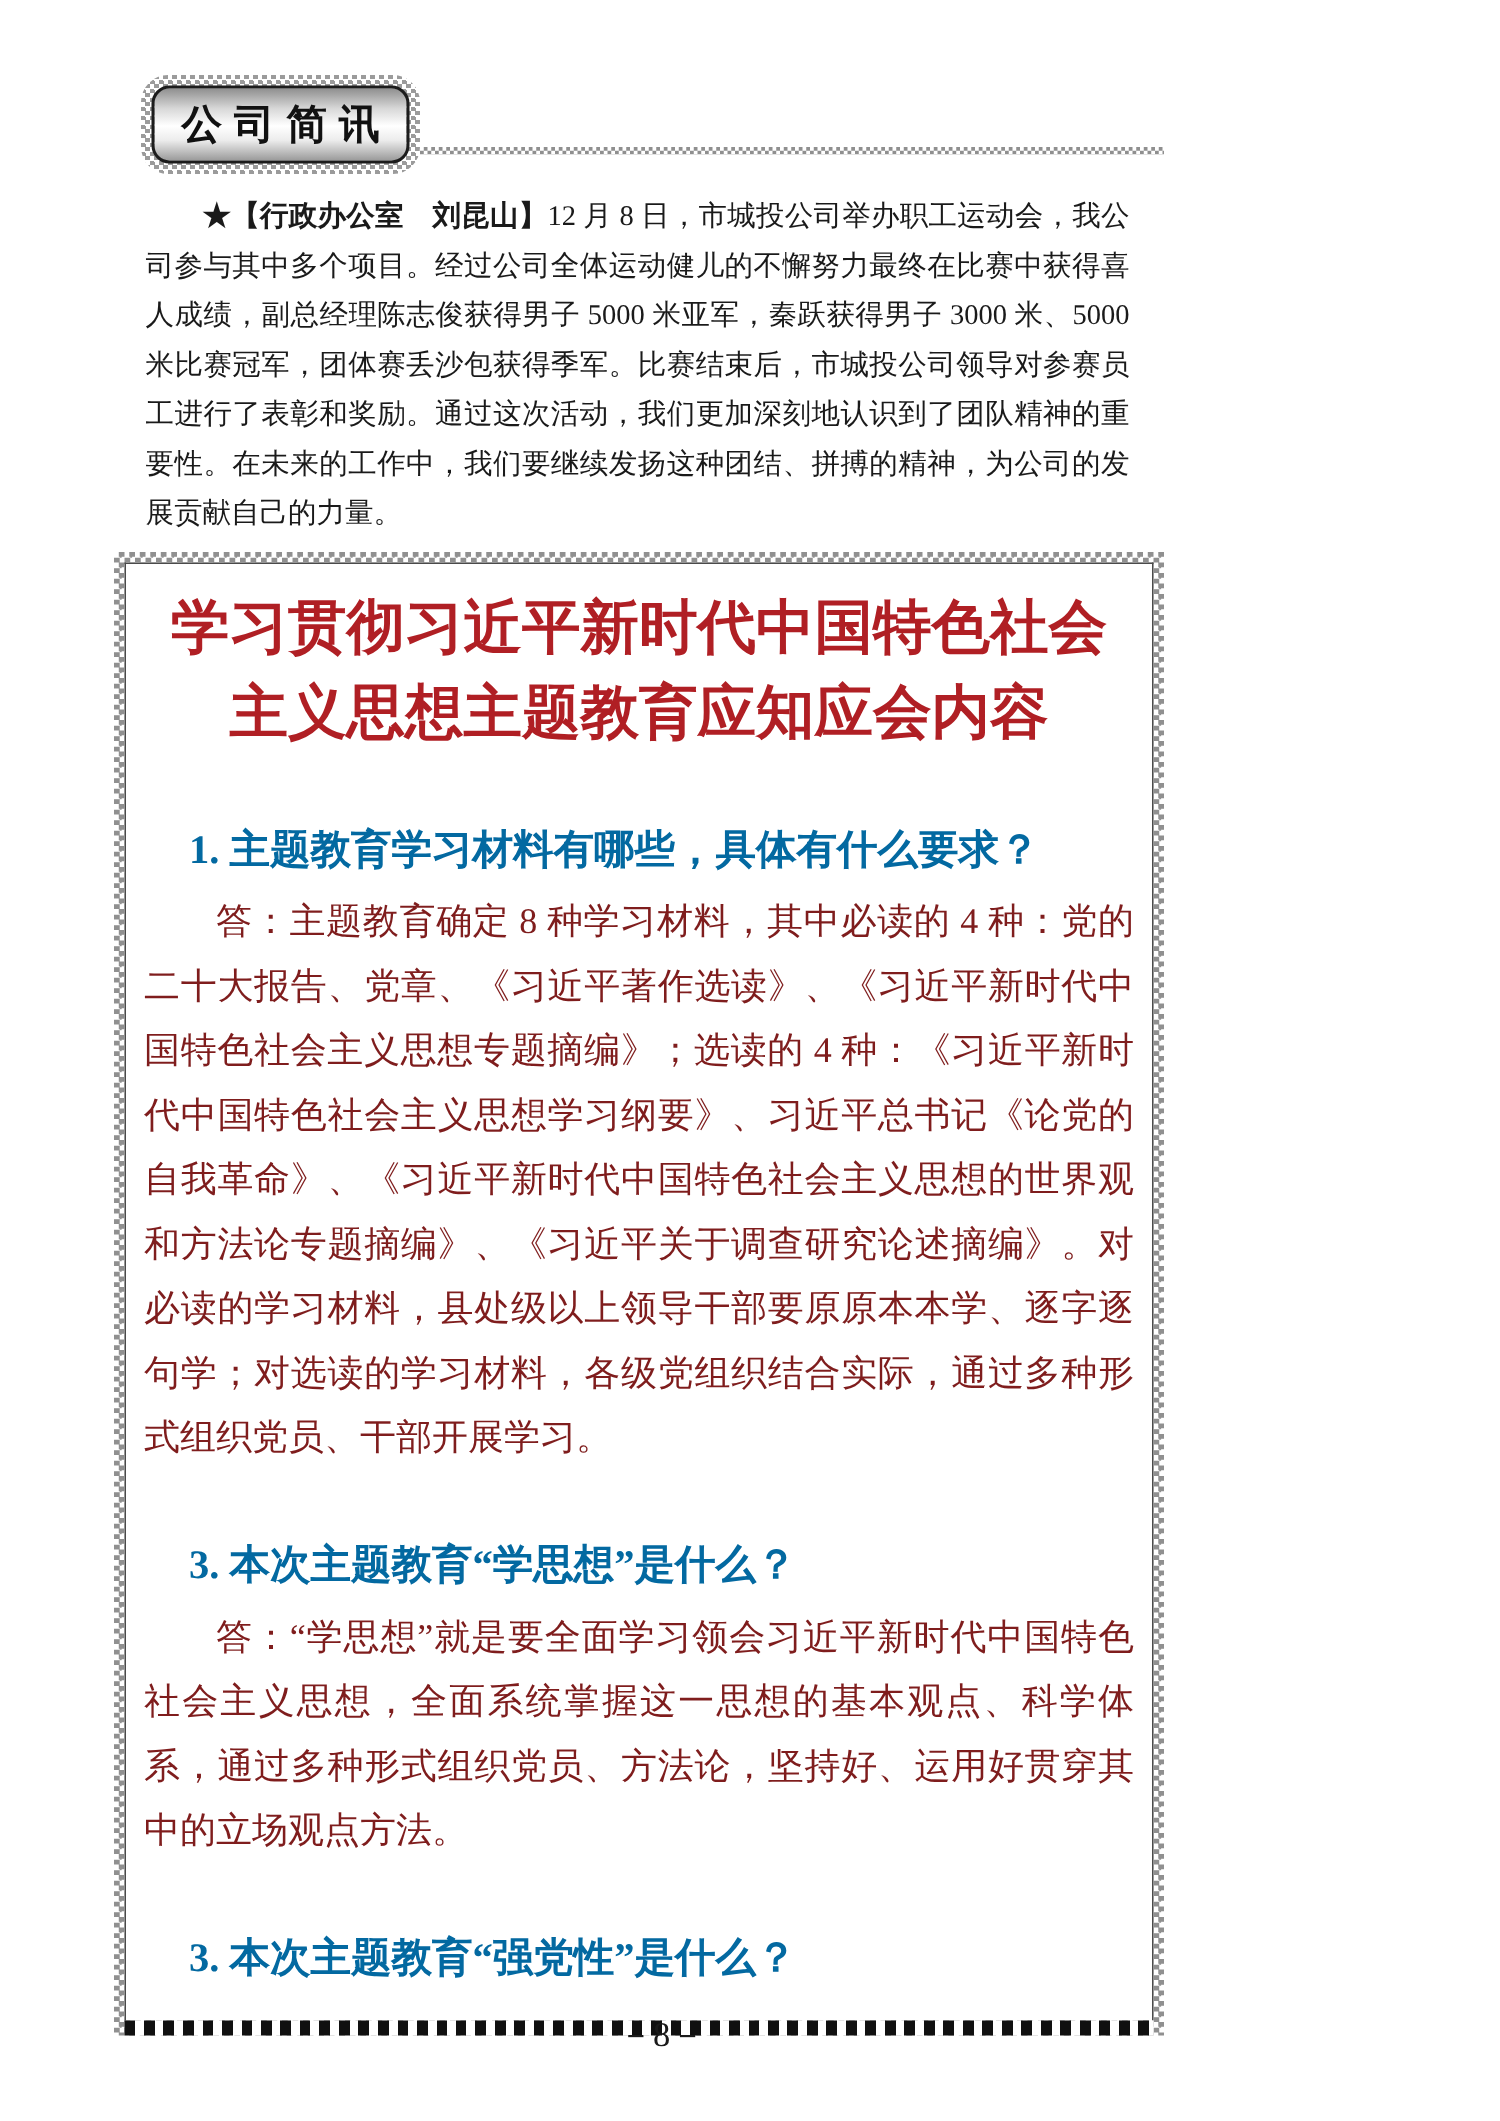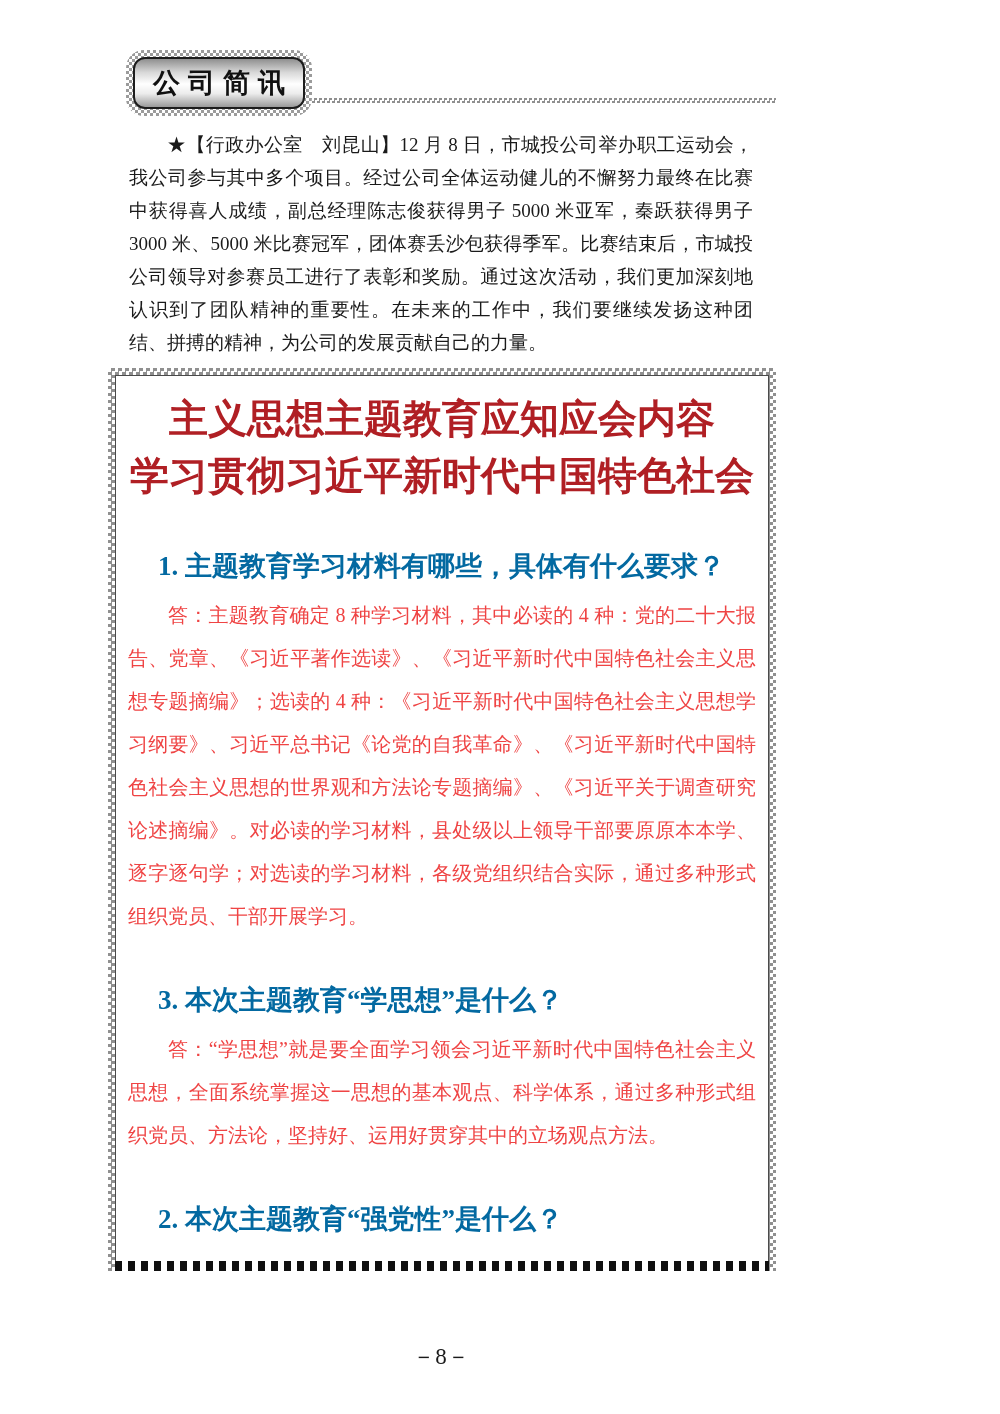--- a/index.html
+++ b/index.html
@@ -12,21 +12,21 @@
     height: 1414px;
     font-family: "Liberation Serif", "DejaVu Serif", serif;
     color: #1a1a1a;
     position: relative;
     overflow: hidden;
   }
   .page {
     box-sizing: border-box;
     width: 882px;
     height: 1414px;
-    padding: 50px 106px 0 108px;
+    padding: 50px 106px 0 76px;
     position: relative;
   }
 
   
   .header-row {
     display: flex;
     align-items: flex-start;
     margin-left: 18px;
   }
   .badge-frame {
@@ -59,21 +59,21 @@
 
   
   .news {
     margin: 12px 23px 0 21px;
     font-size: 19px;
     line-height: 33px;
     text-align: justify;
     text-indent: 2em;
   }
   .news .byline {
-    font-weight: normal;
+    font-weight: bold;
   }
 
   
   .box {
     margin-top: 9px;
     background: repeating-conic-gradient(#909090 0% 25%, #ffffff 0% 50%);
     background-size: 7px 7px;
     padding: 7px 7px 0 7px;
   }
   .box-inner {
@@ -97,26 +97,26 @@
   }
 
   .section-heading {
     font-size: 27px;
     font-weight: bold;
     margin: 44px 0 10px 0;
     padding-left: 30px;
     color: #0369a1;
   }
   .section-answer {
-    font-size: 20px;
+    font-size: 24px;
     line-height: 43px;
     text-align: justify;
     text-indent: 2em;
     margin: 0;
-    color: #ef4444;
+    color: #7f1d1d;
   }
 
   
   .footer {
     position: absolute;
     bottom: 42px;
     left: 0;
     width: 100%;
     text-align: center;
     font-size: 23px;
@@ -136,36 +136,36 @@
   </div>
 
   <p class="news">
     <span class="byline">★【行政办公室　刘昆山】</span><span>12 月 8 日，市城投公司举办职工运动会，我公司参与其中多个项目。经过公司全体运动健儿的不懈努力最终在比赛中获得喜人成绩，副总经理陈志俊获得男子 5000 米亚军，秦跃获得男子 3000 米、5000 米比赛冠军，团体赛丢沙包获得季军。比赛结束后，市城投公司领导对参赛员工进行了表彰和奖励。通过这次活动，我们更加深刻地认识到了团队精神的重要性。在未来的工作中，我们要继续发扬这种团结、拼搏的精神，为公司的发展贡献自己的力量。</span>
   </p>
 
   <div class="box">
     <div class="box-inner">
 
       <div class="red-title">
+        <div>学习贯彻习近平新时代中国特色社会</div>
         <div>主义思想主题教育应知应会内容</div>
-        <div>学习贯彻习近平新时代中国特色社会</div>
       </div>
 
       <div class="section">
         <h2 class="section-heading">1. 主题教育学习材料有哪些，具体有什么要求？</h2>
         <p class="section-answer">答：主题教育确定 8 种学习材料，其中必读的 4 种：党的二十大报告、党章、《习近平著作选读》、《习近平新时代中国特色社会主义思想专题摘编》；选读的 4 种：《习近平新时代中国特色社会主义思想学习纲要》、习近平总书记《论党的自我革命》、《习近平新时代中国特色社会主义思想的世界观和方法论专题摘编》、《习近平关于调查研究论述摘编》。对必读的学习材料，县处级以上领导干部要原原本本学、逐字逐句学；对选读的学习材料，各级党组织结合实际，通过多种形式组织党员、干部开展学习。</p>
       </div>
 
       <div class="section">
         <h2 class="section-heading">3. 本次主题教育“学思想”是什么？</h2>
         <p class="section-answer">答：“学思想”就是要全面学习领会习近平新时代中国特色社会主义思想，全面系统掌握这一思想的基本观点、科学体系，通过多种形式组织党员、方法论，坚持好、运用好贯穿其中的立场观点方法。</p>
       </div>
 
       <div class="section">
-        <h2 class="section-heading">2. 本次主题教育“强党性”是什么？</h2>
+        <h2 class="section-heading">3. 本次主题教育“强党性”是什么？</h2>
       </div>
 
     </div>
     <div class="box-bottom"></div>
   </div>
 
   <div class="footer">
     <span>－8－</span>
   </div>
 

